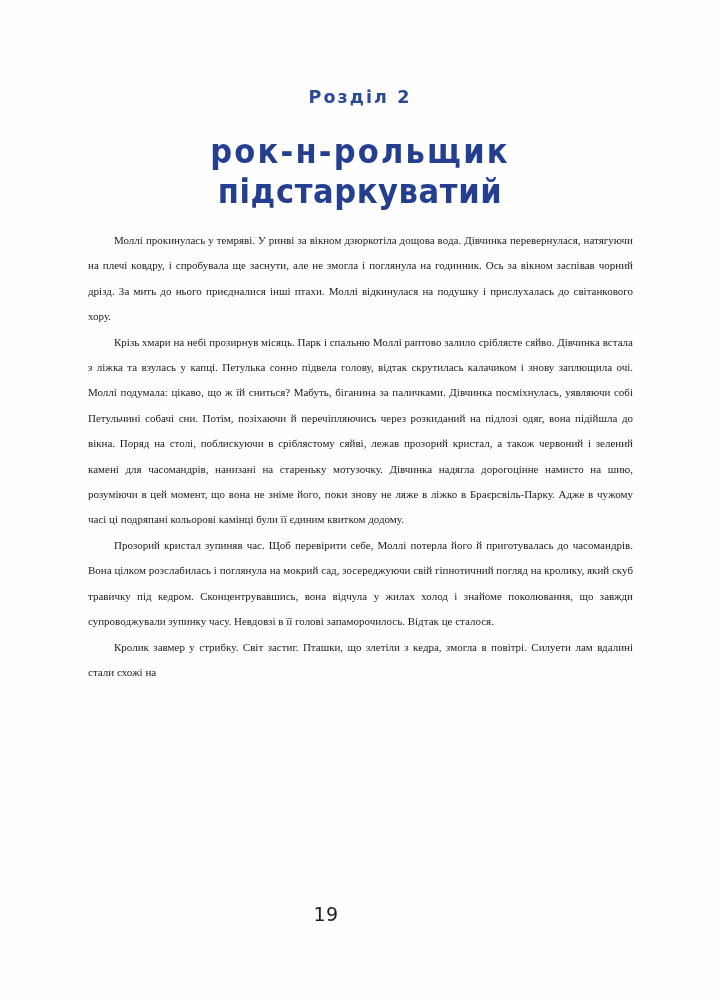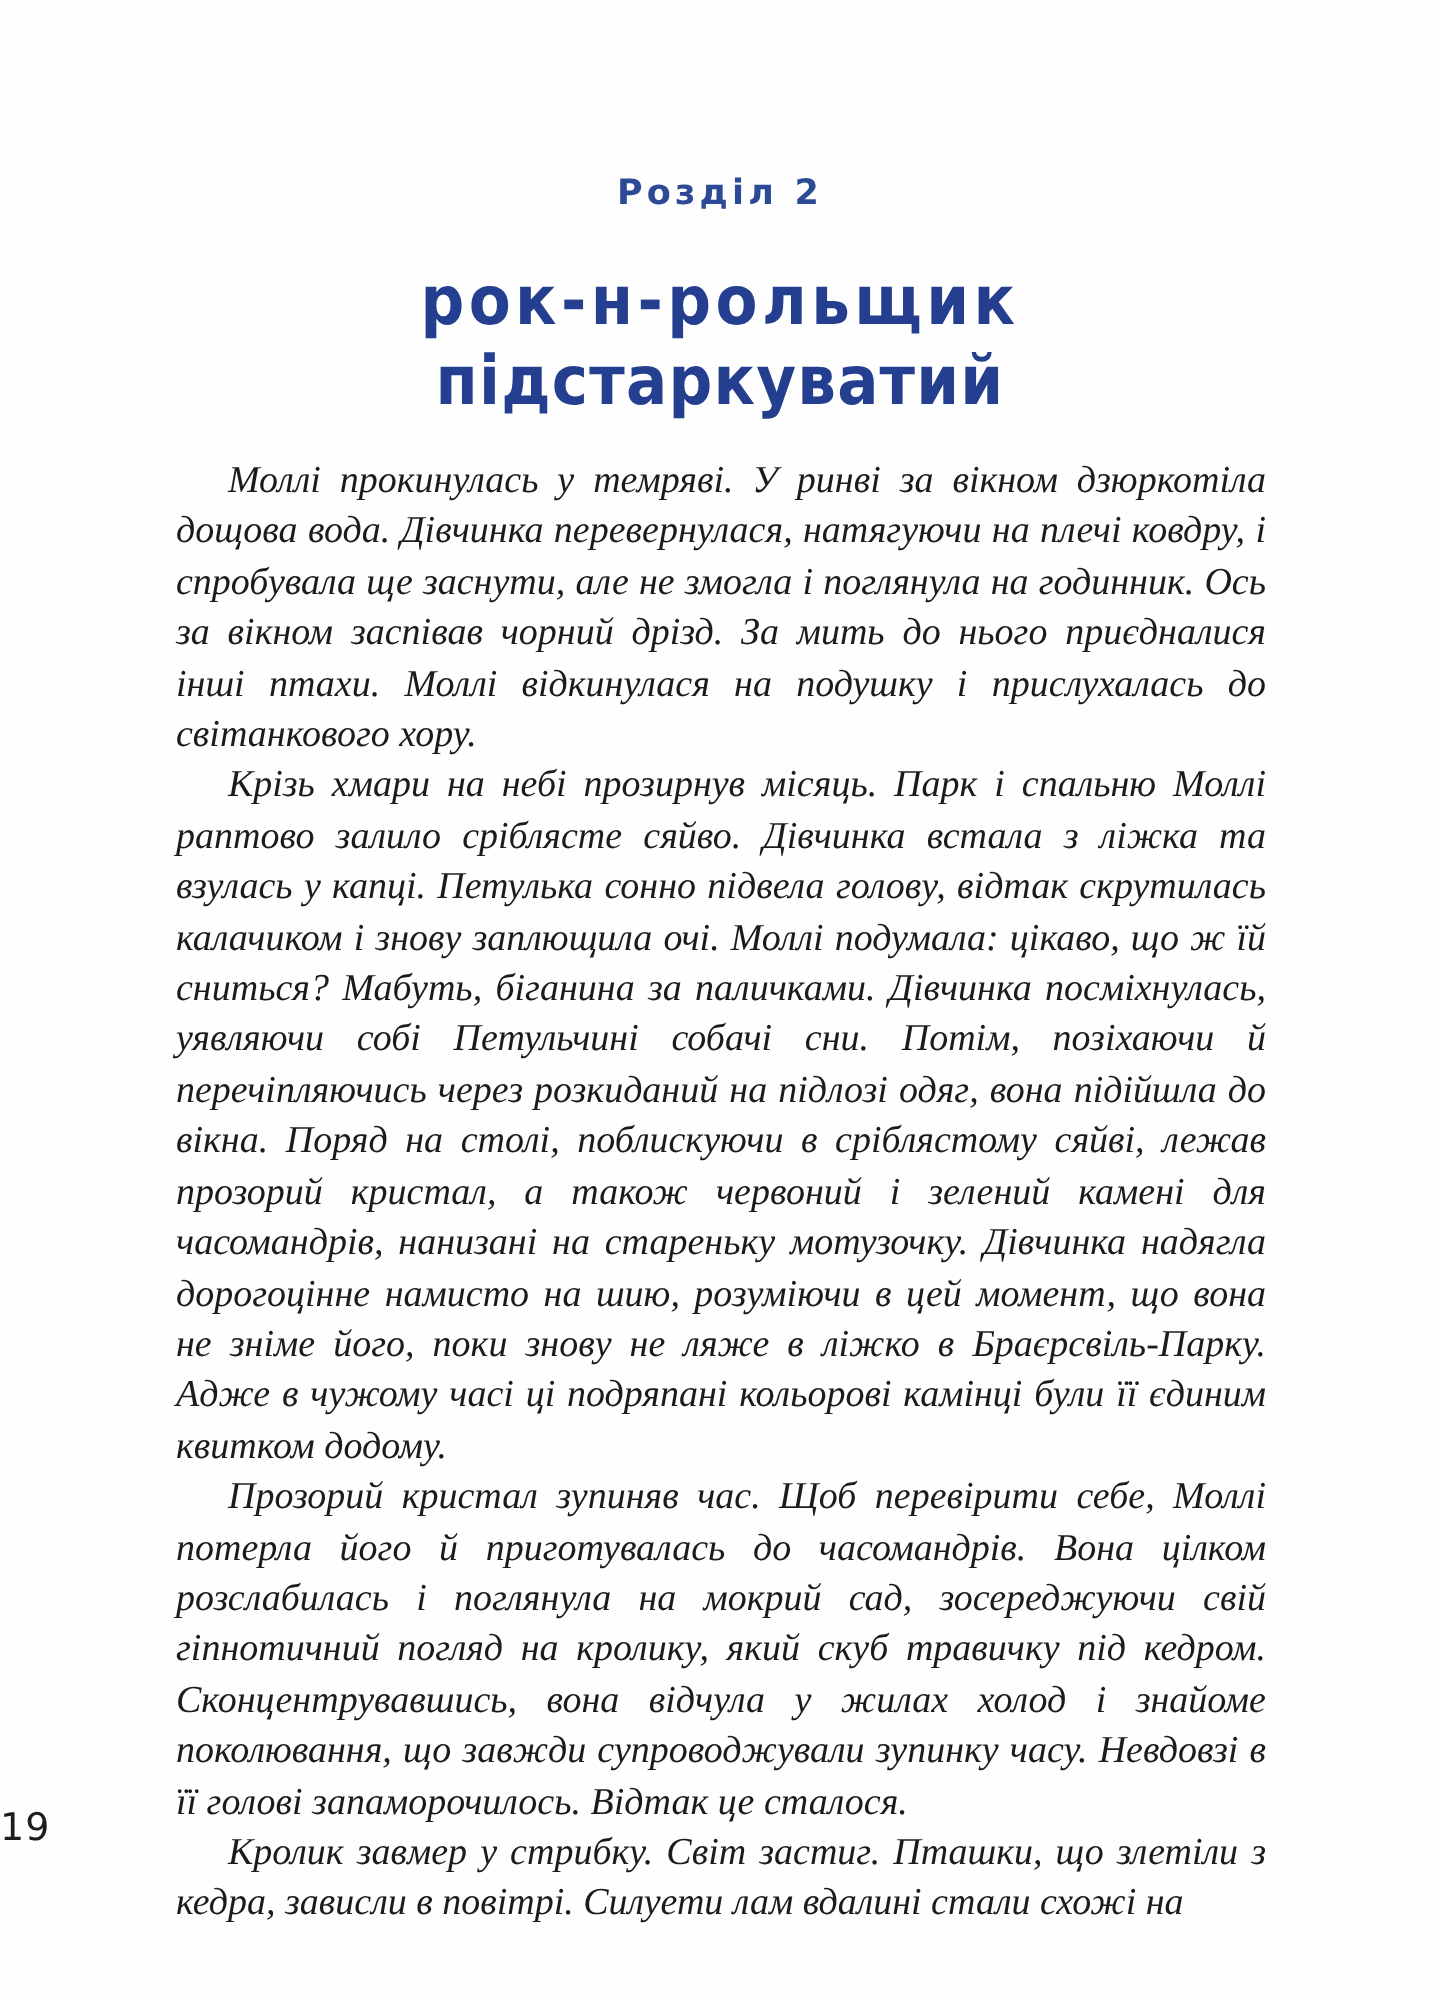--- a/index.html
+++ b/index.html
@@ -70,40 +70,40 @@
     padding-top: 4px;
   }
 
   
   .body-text {
     position: absolute;
     left: 88px;
     top: 228px;
     width: 545px;
     color: #1b1b1b;
-    font-size: 19px;
+    font-size: 11px;
     line-height: 25.4px;
     text-align: justify;
     text-justify: inter-word;
     hyphens: manual;
-    font-style: italic;
     -webkit-hyphens: manual;
   }
 
   .body-text p {
     margin: 0;
     text-indent: 26px;
   }
 
   
   .folio {
     position: absolute;
     left: 0;
     top: 903px;
     width: 652px;
+    text-align: center;
     font-family: "DejaVu Sans", "Liberation Sans", sans-serif;
     font-size: 19px;
     color: #1d1d1d;
     letter-spacing: 0.5px;
     user-select: none;
   }
 </style>
 </head>
 <body>
 
@@ -114,18 +114,18 @@
     <h1 class="chapter-title">
       <span class="tline tline-2">рок-н-рольщик</span>
       <span class="tline tline-1">Підстаркуватий</span>
     </h1>
   </header>
 
   <main class="body-text">
     <p>Моллі прокинулась у темряві. У ринві за вікном дзюркотіла дощова вода. Дівчинка перевернулася, натягуючи на плечі ковдру, і спробувала ще заснути, але не змогла і поглянула на годинник. Ось за вікном заспівав чорний дрізд. За мить до нього приєдналися інші птахи. Моллі відкинулася на подушку і прислухалась до світанкового хору.</p>
     <p>Крізь хмари на небі прозирнув місяць. Парк і спальню Моллі раптово залило сріблясте сяйво. Дівчинка встала з ліжка та взулась у капці. Петулька сонно підвела голову, відтак скрутилась калачиком і знову заплющила очі. Моллі подумала: цікаво, що ж їй сниться? Мабуть, біганина за паличками. Дівчинка посміхнулась, уявляючи собі Петульчині собачі сни. Потім, позіхаючи й перечіпляючись через розкиданий на підлозі одяг, вона підійшла до вікна. Поряд на столі, поблискуючи в сріблястому сяйві, лежав прозорий кристал, а також червоний і зелений камені для часомандрів, нанизані на стареньку мотузочку. Дівчинка надягла дорогоцінне намисто на шию, розуміючи в цей момент, що вона не зніме його, поки знову не ляже в ліжко в Браєрсвіль-Парку. Адже в чужому часі ці подряпані кольорові камінці були її єдиним квитком додому.</p>
     <p>Прозорий кристал зупиняв час. Щоб перевірити себе, Моллі потерла його й приготувалась до часомандрів. Вона цілком розслабилась і поглянула на мокрий сад, зосереджуючи свій гіпнотичний погляд на кролику, який скуб травичку під кедром. Сконцентрувавшись, вона відчула у жилах холод і знайоме поколювання, що завжди супроводжували зупинку часу. Невдовзі в її голові запаморочилось. Відтак це сталося.</p>
-    <p>Кролик завмер у стрибку. Світ застиг. Пташки, що злетіли з кедра, зависли в повітрі. Силуети лам вдалині стали схожі на</p>
+    <p>Кролик завмер у стрибку. Світ застиг. Пташки, що злетіли з кедра, змогла в повітрі. Силуети лам вдалині стали схожі на</p>
   </main>
 
   <div class="folio">19</div>
 
 </div>
 
 </body></html>

